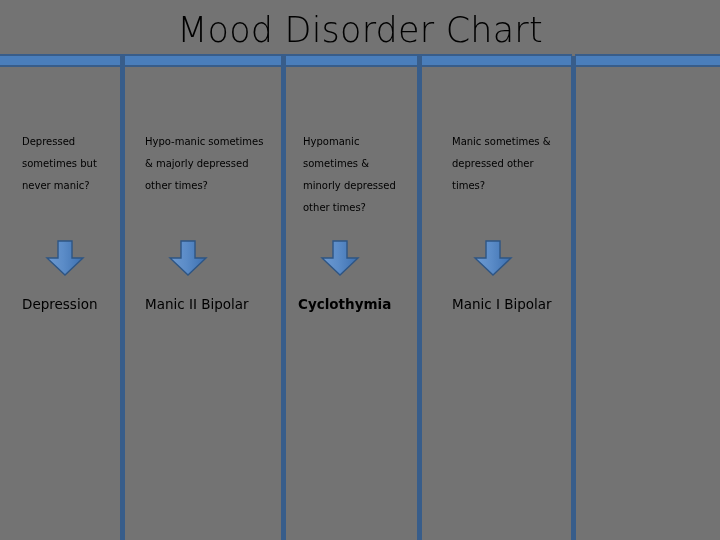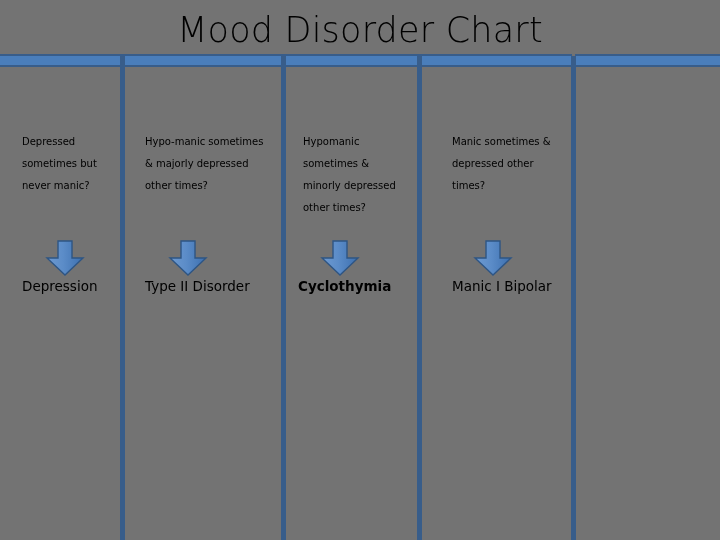--- a/index.html
+++ b/index.html
@@ -74,21 +74,21 @@
   .arrow {
     position: absolute;
     width: 40px;
     height: 36px;
   }
   .arrow svg { display: block; width: 40px; height: 36px; }
 
   
   .diagnosis {
     position: absolute;
-    top: 277px;
+    top: 295px;
     font-family: "DejaVu Sans", sans-serif;
     font-size: 13.5px;
     line-height: 18px;
     color: #000000;
     white-space: nowrap;
   }
 </style>
 </head>
 <body>
 
@@ -129,21 +129,21 @@
         <linearGradient id="ag2" x1="0" y1="0" x2="1" y2="0">
           <stop offset="0%" stop-color="#6E9AD0"></stop>
           <stop offset="45%" stop-color="#5B8CC8"></stop>
           <stop offset="100%" stop-color="#3C6FAF"></stop>
         </linearGradient>
       </defs>
       <polygon points="13,1 27,1 27,18 38,18 20,35 2,18 13,18" fill="url(#ag2)" stroke="#2E5584" stroke-width="1.4" stroke-linejoin="miter"></polygon>
     </svg>
   </div>
 
-  <div class="diagnosis" style="left:145px;">Type II Disorder</div>
+  <div class="diagnosis" style="left:145px;">Manic II Bipolar</div>
 
   <div class="col-question" style="left:303px; width:102px;">Hypomanic sometimes &amp; minorly depressed other times?</div>
 
   <div class="arrow" style="left:320px; top:240px;">
     <svg viewBox="0 0 40 36" xmlns="http://www.w3.org/2000/svg">
       <defs>
         <linearGradient id="ag3" x1="0" y1="0" x2="1" y2="0">
           <stop offset="0%" stop-color="#6E9AD0"></stop>
           <stop offset="45%" stop-color="#5B8CC8"></stop>
           <stop offset="100%" stop-color="#3C6FAF"></stop>

